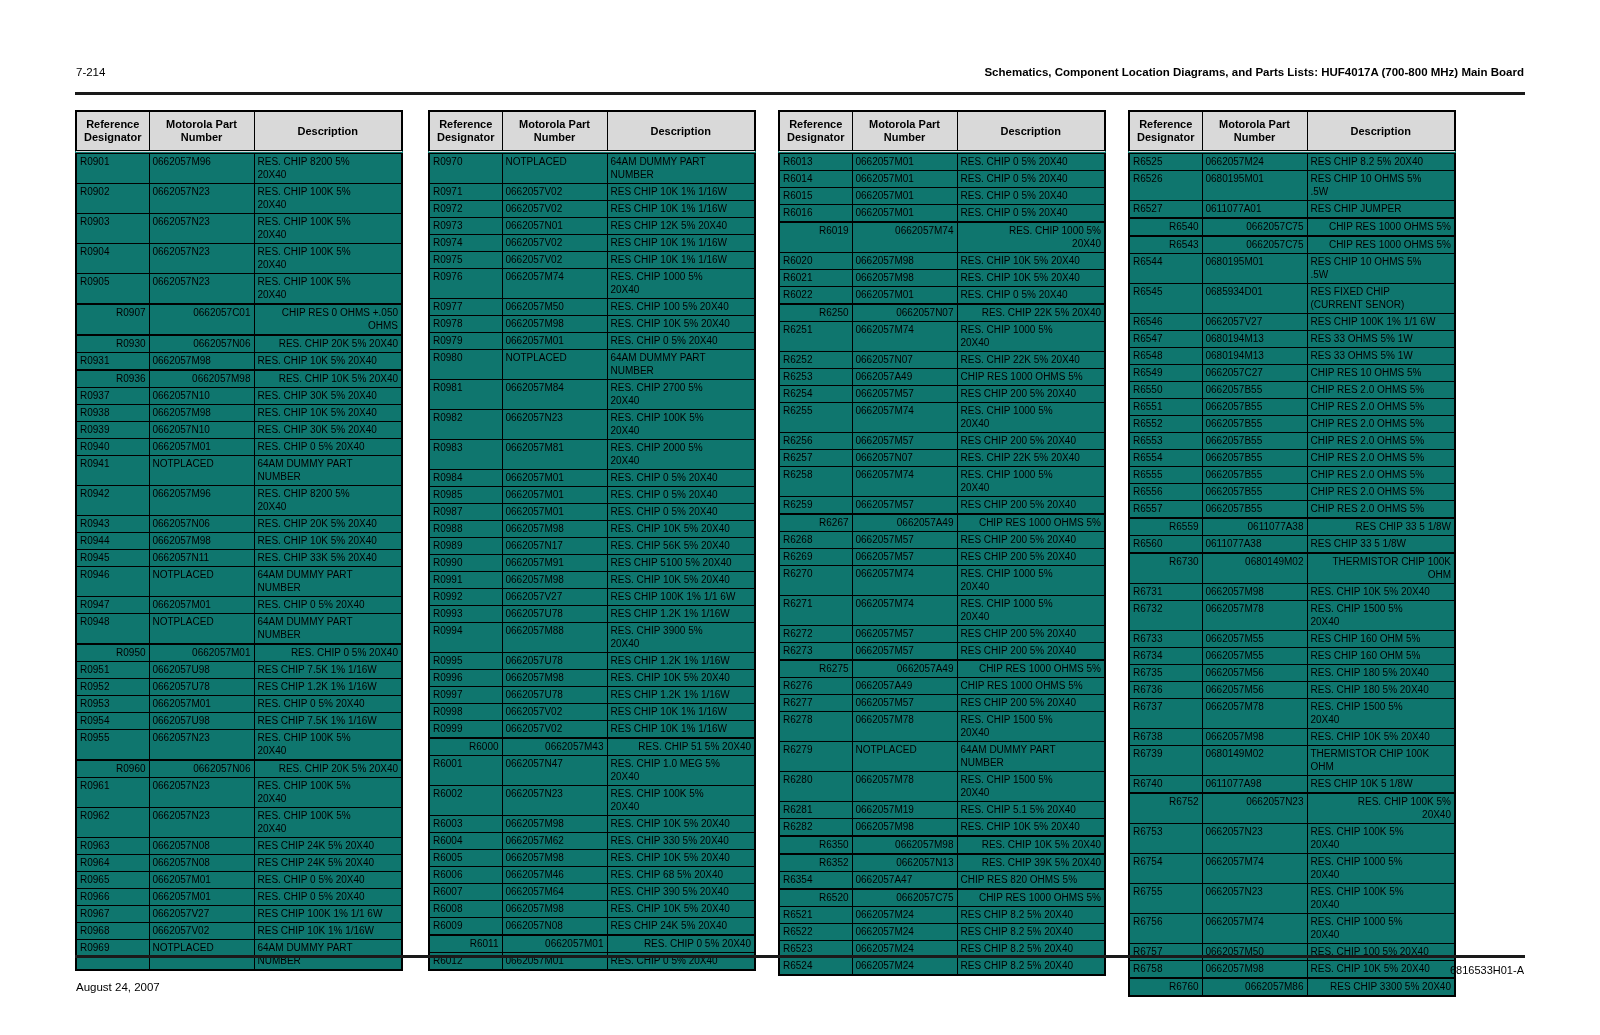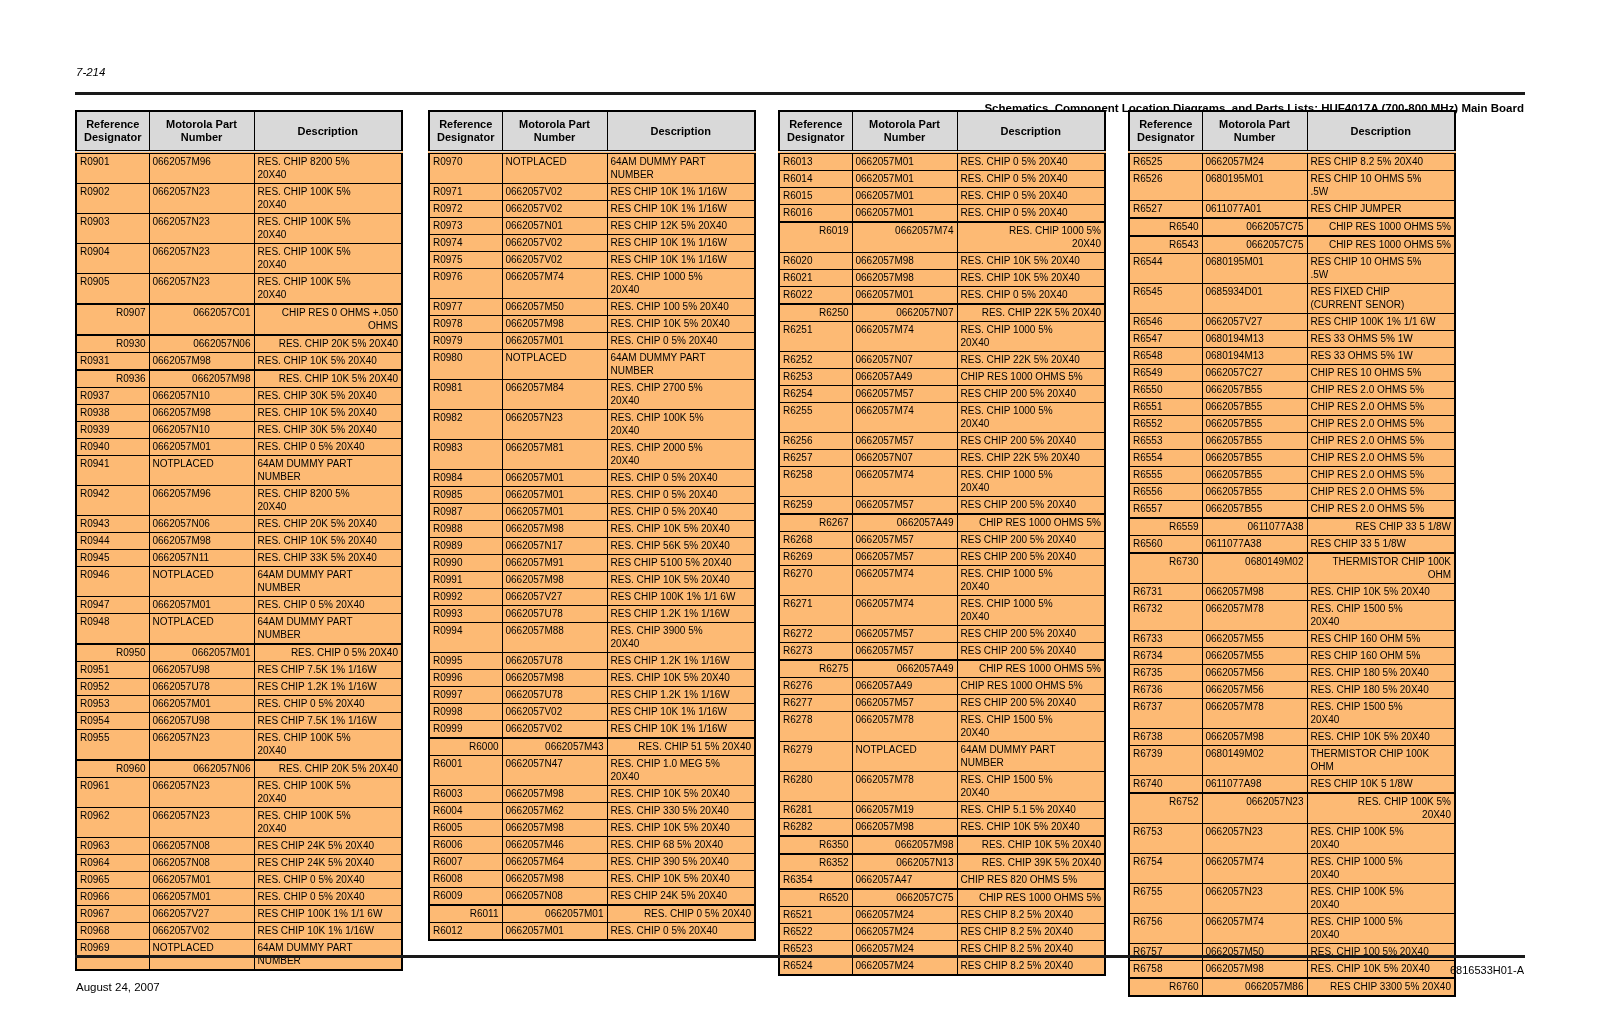--- a/index.html
+++ b/index.html
@@ -1,27 +1,27 @@
 <!DOCTYPE html>
 <html><head>
 <meta charset="utf-8">
 <style>
   html,body { margin:0; padding:0; background:#ffffff; }
   body { width:1600px; height:1035px; font-family:"Liberation Sans", sans-serif; color:#000; }
   .page { position:relative; width:1600px; height:1035px; background:#fff; overflow:hidden; }
 
-  .page-number { position:absolute; left:76px; top:66px; font-size:11.5px;font-style:italic; }
-  .header-title { position:absolute; right:76px; top:66px; font-size:11.5px; font-weight:bold;margin-top:36px; }
+  .page-number { position:absolute; left:76px; top:66px; font-size:11.5px; }
+  .header-title { position:absolute; right:76px; top:66px; font-size:11.5px; font-weight:bold; }
   .top-rule { position:absolute; left:75px; right:75px; top:92px; height:3px; background:#1a1a1a; }
   .bottom-rule { position:absolute; left:75px; right:75px; top:955px; height:3px; background:#1a1a1a; }
   .footer-left { position:absolute; left:76px; top:964px; font-size:11.5px;margin-top:17px; }
   .footer-right { position:absolute; right:76px; top:964px; font-size:11px; }
 
   table.parts { position:absolute; top:110px; border-collapse:collapse; table-layout:fixed;
-                border:2px solid #000; background:#fdba74; }
+                border:2px solid #000; background:#0f766e; }
   .tables table:nth-of-type(1){ left:75px; }
   .tables table:nth-of-type(2){ left:428px; }
   .tables table:nth-of-type(3){ left:778px; }
   .tables table:nth-of-type(4){ left:1128px; }
 
   table.parts col.c-ref  { width:73px; }
   table.parts col.c-part { width:105px; }
   table.parts col.c-desc { width:148px; }
 
   table.parts th { background:#d9d9d9; border:1px solid #000; border-bottom:4px double #000;
@@ -426,20 +426,26 @@
             <td>0662057M43</td>
             <td>RES. CHIP 51   5% 20X40</td>
           </tr>
           <tr>
             <td>R6001</td>
             <td>0662057N47</td>
             <td>RES. CHIP 1.0 MEG 5%
 20X40</td>
           </tr>
           <tr>
+            <td>R6002</td>
+            <td>0662057N23</td>
+            <td>RES. CHIP 100K  5%
+20X40</td>
+          </tr>
+          <tr>
             <td>R6003</td>
             <td>0662057M98</td>
             <td>RES. CHIP 10K   5% 20X40</td>
           </tr>
           <tr>
             <td>R6004</td>
             <td>0662057M62</td>
             <td>RES. CHIP 330 5% 20X40</td>
           </tr>
           <tr>

